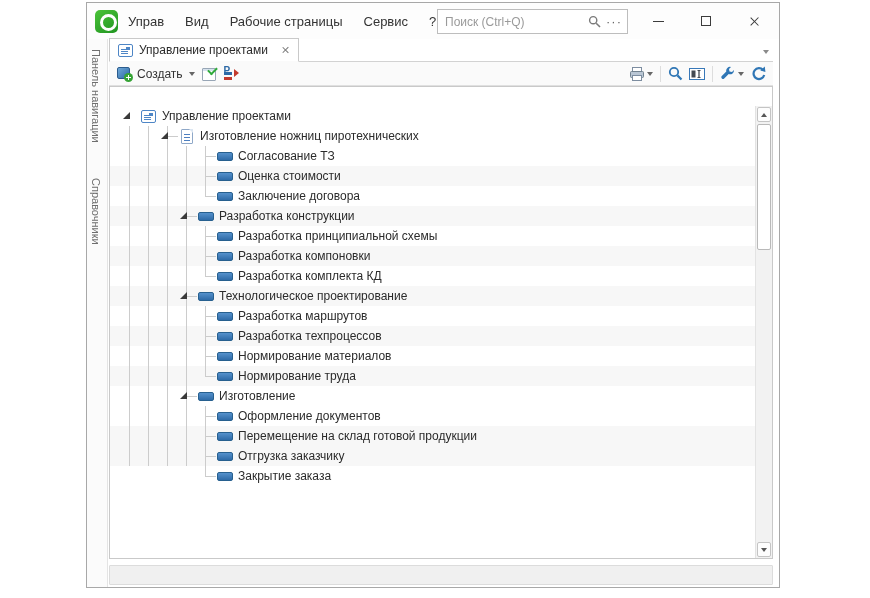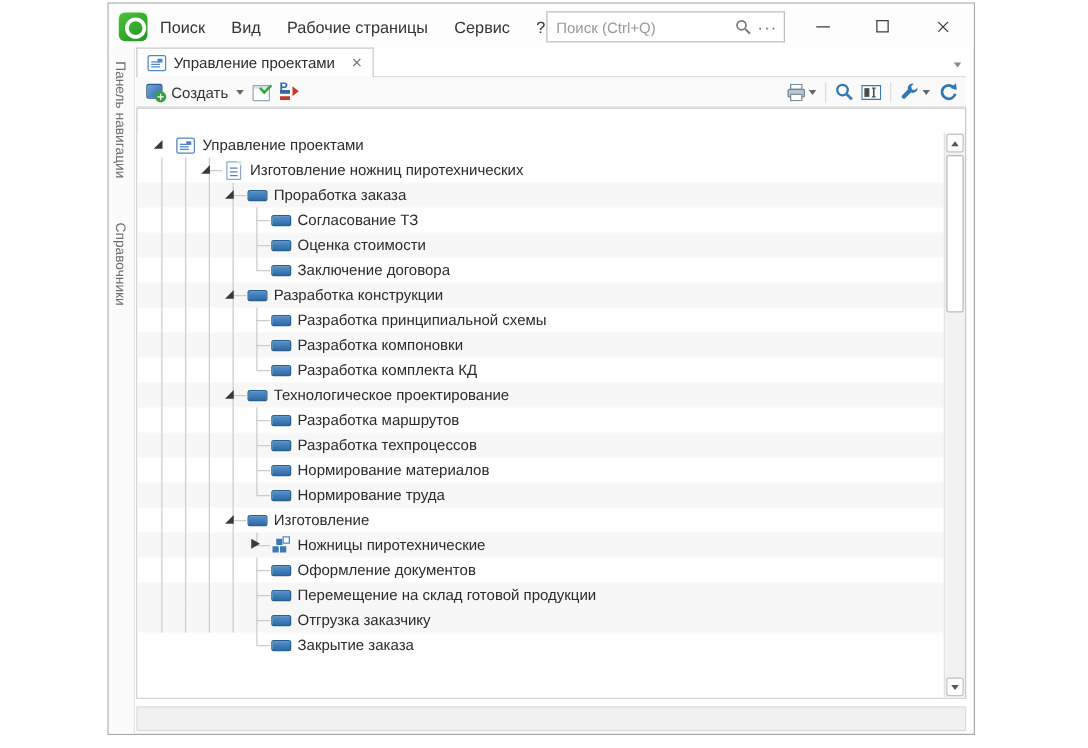--- a/index.html
+++ b/index.html
@@ -109,21 +109,21 @@
   .svgic{display:block;}
 </style>
 </head>
 <body>
 
 <div id="win">
 
   <div class="menubar">
     <div class="logo"></div>
     <div class="menus">
-      <span class="menu-item">Поиск</span>
+      <span class="menu-item">Управ</span>
       <span class="menu-item">Вид</span>
       <span class="menu-item">Рабочие страницы</span>
       <span class="menu-item">Сервис</span>
       <span class="menu-item">?</span>
       <span class="menu-item">Управ...</span>
     </div>
     <div class="searchbox">
       <input type="text" placeholder="Поиск (Ctrl+Q)" style="">
       <svg class="svgic" width="13" height="13" viewBox="0 0 13 13">
         <circle cx="5.2" cy="5.2" r="3.6" fill="none" stroke="#7a7a7a" stroke-width="1.4"></circle>
@@ -235,241 +235,211 @@
                 <i class="lv" style="top:0;height:10px"></i>
                 <i class="lh"></i>
                 <i class="lv" style="top:10px;height:10px"></i>
                 <i class="exp-open"></i>
               </span>
               <span class="tic">
                 <span class="ic-document"></span>
               </span>
               <span class="tlabel">Изготовление ножниц пиротехнических</span>
             </div>
+            <div class="trow">
+              <span class="cell gl-v"></span>
+              <span class="cell gl-v"></span>
+              <span class="cell gl-v"></span>
+              <span class="cell gl-v"></span>
+              <span class="cell">
+                <i class="lv" style="top:0;height:10px"></i>
+                <i class="lh"></i>
+                <i class="lv" style="top:10px;height:10px"></i>
+              </span>
+              <span class="tic">
+                <span class="ic-stage"></span>
+              </span>
+              <span class="tlabel">Согласование ТЗ</span>
+            </div>
+            <div class="trow alt">
+              <span class="cell gl-v"></span>
+              <span class="cell gl-v"></span>
+              <span class="cell gl-v"></span>
+              <span class="cell gl-v"></span>
+              <span class="cell">
+                <i class="lv" style="top:0;height:10px"></i>
+                <i class="lh"></i>
+                <i class="lv" style="top:10px;height:10px"></i>
+              </span>
+              <span class="tic">
+                <span class="ic-stage"></span>
+              </span>
+              <span class="tlabel">Оценка стоимости</span>
+            </div>
+            <div class="trow">
+              <span class="cell gl-v"></span>
+              <span class="cell gl-v"></span>
+              <span class="cell gl-v"></span>
+              <span class="cell gl-v"></span>
+              <span class="cell">
+                <i class="lv" style="top:0;height:10px"></i>
+                <i class="lh"></i>
+              </span>
+              <span class="tic">
+                <span class="ic-stage"></span>
+              </span>
+              <span class="tlabel">Заключение договора</span>
+            </div>
             <div class="trow alt">
               <span class="cell gl-v"></span>
               <span class="cell gl-v"></span>
               <span class="cell gl-v"></span>
               <span class="cell">
                 <i class="lv" style="top:0;height:10px"></i>
                 <i class="lh"></i>
                 <i class="lv" style="top:10px;height:10px"></i>
                 <i class="exp-open"></i>
               </span>
               <span class="tic">
                 <span class="ic-stage"></span>
               </span>
-              <span class="tlabel">Проработка заказа</span>
-            </div>
-            <div class="trow">
-              <span class="cell gl-v"></span>
-              <span class="cell gl-v"></span>
-              <span class="cell gl-v"></span>
-              <span class="cell gl-v"></span>
-              <span class="cell">
-                <i class="lv" style="top:0;height:10px"></i>
-                <i class="lh"></i>
-                <i class="lv" style="top:10px;height:10px"></i>
-              </span>
-              <span class="tic">
-                <span class="ic-stage"></span>
-              </span>
-              <span class="tlabel">Согласование ТЗ</span>
-            </div>
-            <div class="trow alt">
-              <span class="cell gl-v"></span>
-              <span class="cell gl-v"></span>
-              <span class="cell gl-v"></span>
-              <span class="cell gl-v"></span>
-              <span class="cell">
-                <i class="lv" style="top:0;height:10px"></i>
-                <i class="lh"></i>
-                <i class="lv" style="top:10px;height:10px"></i>
-              </span>
-              <span class="tic">
-                <span class="ic-stage"></span>
-              </span>
-              <span class="tlabel">Оценка стоимости</span>
-            </div>
-            <div class="trow">
-              <span class="cell gl-v"></span>
-              <span class="cell gl-v"></span>
-              <span class="cell gl-v"></span>
-              <span class="cell gl-v"></span>
-              <span class="cell">
-                <i class="lv" style="top:0;height:10px"></i>
-                <i class="lh"></i>
-              </span>
-              <span class="tic">
-                <span class="ic-stage"></span>
-              </span>
-              <span class="tlabel">Заключение договора</span>
+              <span class="tlabel">Разработка конструкции</span>
+            </div>
+            <div class="trow">
+              <span class="cell gl-v"></span>
+              <span class="cell gl-v"></span>
+              <span class="cell gl-v"></span>
+              <span class="cell gl-v"></span>
+              <span class="cell">
+                <i class="lv" style="top:0;height:10px"></i>
+                <i class="lh"></i>
+                <i class="lv" style="top:10px;height:10px"></i>
+              </span>
+              <span class="tic">
+                <span class="ic-stage"></span>
+              </span>
+              <span class="tlabel">Разработка принципиальной схемы</span>
+            </div>
+            <div class="trow alt">
+              <span class="cell gl-v"></span>
+              <span class="cell gl-v"></span>
+              <span class="cell gl-v"></span>
+              <span class="cell gl-v"></span>
+              <span class="cell">
+                <i class="lv" style="top:0;height:10px"></i>
+                <i class="lh"></i>
+                <i class="lv" style="top:10px;height:10px"></i>
+              </span>
+              <span class="tic">
+                <span class="ic-stage"></span>
+              </span>
+              <span class="tlabel">Разработка компоновки</span>
+            </div>
+            <div class="trow">
+              <span class="cell gl-v"></span>
+              <span class="cell gl-v"></span>
+              <span class="cell gl-v"></span>
+              <span class="cell gl-v"></span>
+              <span class="cell">
+                <i class="lv" style="top:0;height:10px"></i>
+                <i class="lh"></i>
+              </span>
+              <span class="tic">
+                <span class="ic-stage"></span>
+              </span>
+              <span class="tlabel">Разработка комплекта КД</span>
             </div>
             <div class="trow alt">
               <span class="cell gl-v"></span>
               <span class="cell gl-v"></span>
               <span class="cell gl-v"></span>
               <span class="cell">
                 <i class="lv" style="top:0;height:10px"></i>
                 <i class="lh"></i>
                 <i class="lv" style="top:10px;height:10px"></i>
                 <i class="exp-open"></i>
               </span>
               <span class="tic">
                 <span class="ic-stage"></span>
               </span>
-              <span class="tlabel">Разработка конструкции</span>
-            </div>
-            <div class="trow">
-              <span class="cell gl-v"></span>
-              <span class="cell gl-v"></span>
-              <span class="cell gl-v"></span>
-              <span class="cell gl-v"></span>
-              <span class="cell">
-                <i class="lv" style="top:0;height:10px"></i>
-                <i class="lh"></i>
-                <i class="lv" style="top:10px;height:10px"></i>
-              </span>
-              <span class="tic">
-                <span class="ic-stage"></span>
-              </span>
-              <span class="tlabel">Разработка принципиальной схемы</span>
-            </div>
-            <div class="trow alt">
-              <span class="cell gl-v"></span>
-              <span class="cell gl-v"></span>
-              <span class="cell gl-v"></span>
-              <span class="cell gl-v"></span>
-              <span class="cell">
-                <i class="lv" style="top:0;height:10px"></i>
-                <i class="lh"></i>
-                <i class="lv" style="top:10px;height:10px"></i>
-              </span>
-              <span class="tic">
-                <span class="ic-stage"></span>
-              </span>
-              <span class="tlabel">Разработка компоновки</span>
-            </div>
-            <div class="trow">
-              <span class="cell gl-v"></span>
-              <span class="cell gl-v"></span>
-              <span class="cell gl-v"></span>
-              <span class="cell gl-v"></span>
-              <span class="cell">
-                <i class="lv" style="top:0;height:10px"></i>
-                <i class="lh"></i>
-              </span>
-              <span class="tic">
-                <span class="ic-stage"></span>
-              </span>
-              <span class="tlabel">Разработка комплекта КД</span>
-            </div>
-            <div class="trow alt">
+              <span class="tlabel">Технологическое проектирование</span>
+            </div>
+            <div class="trow">
+              <span class="cell gl-v"></span>
+              <span class="cell gl-v"></span>
+              <span class="cell gl-v"></span>
+              <span class="cell gl-v"></span>
+              <span class="cell">
+                <i class="lv" style="top:0;height:10px"></i>
+                <i class="lh"></i>
+                <i class="lv" style="top:10px;height:10px"></i>
+              </span>
+              <span class="tic">
+                <span class="ic-stage"></span>
+              </span>
+              <span class="tlabel">Разработка маршрутов</span>
+            </div>
+            <div class="trow alt">
+              <span class="cell gl-v"></span>
+              <span class="cell gl-v"></span>
+              <span class="cell gl-v"></span>
+              <span class="cell gl-v"></span>
+              <span class="cell">
+                <i class="lv" style="top:0;height:10px"></i>
+                <i class="lh"></i>
+                <i class="lv" style="top:10px;height:10px"></i>
+              </span>
+              <span class="tic">
+                <span class="ic-stage"></span>
+              </span>
+              <span class="tlabel">Разработка техпроцессов</span>
+            </div>
+            <div class="trow">
+              <span class="cell gl-v"></span>
+              <span class="cell gl-v"></span>
+              <span class="cell gl-v"></span>
+              <span class="cell gl-v"></span>
+              <span class="cell">
+                <i class="lv" style="top:0;height:10px"></i>
+                <i class="lh"></i>
+                <i class="lv" style="top:10px;height:10px"></i>
+              </span>
+              <span class="tic">
+                <span class="ic-stage"></span>
+              </span>
+              <span class="tlabel">Нормирование материалов</span>
+            </div>
+            <div class="trow alt">
+              <span class="cell gl-v"></span>
+              <span class="cell gl-v"></span>
+              <span class="cell gl-v"></span>
+              <span class="cell gl-v"></span>
+              <span class="cell">
+                <i class="lv" style="top:0;height:10px"></i>
+                <i class="lh"></i>
+              </span>
+              <span class="tic">
+                <span class="ic-stage"></span>
+              </span>
+              <span class="tlabel">Нормирование труда</span>
+            </div>
+            <div class="trow">
               <span class="cell gl-v"></span>
               <span class="cell gl-v"></span>
               <span class="cell gl-v"></span>
               <span class="cell">
                 <i class="lv" style="top:0;height:10px"></i>
                 <i class="lh"></i>
                 <i class="lv" style="top:10px;height:10px"></i>
                 <i class="exp-open"></i>
               </span>
               <span class="tic">
                 <span class="ic-stage"></span>
               </span>
-              <span class="tlabel">Технологическое проектирование</span>
-            </div>
-            <div class="trow">
-              <span class="cell gl-v"></span>
-              <span class="cell gl-v"></span>
-              <span class="cell gl-v"></span>
-              <span class="cell gl-v"></span>
-              <span class="cell">
-                <i class="lv" style="top:0;height:10px"></i>
-                <i class="lh"></i>
-                <i class="lv" style="top:10px;height:10px"></i>
-              </span>
-              <span class="tic">
-                <span class="ic-stage"></span>
-              </span>
-              <span class="tlabel">Разработка маршрутов</span>
-            </div>
-            <div class="trow alt">
-              <span class="cell gl-v"></span>
-              <span class="cell gl-v"></span>
-              <span class="cell gl-v"></span>
-              <span class="cell gl-v"></span>
-              <span class="cell">
-                <i class="lv" style="top:0;height:10px"></i>
-                <i class="lh"></i>
-                <i class="lv" style="top:10px;height:10px"></i>
-              </span>
-              <span class="tic">
-                <span class="ic-stage"></span>
-              </span>
-              <span class="tlabel">Разработка техпроцессов</span>
-            </div>
-            <div class="trow">
-              <span class="cell gl-v"></span>
-              <span class="cell gl-v"></span>
-              <span class="cell gl-v"></span>
-              <span class="cell gl-v"></span>
-              <span class="cell">
-                <i class="lv" style="top:0;height:10px"></i>
-                <i class="lh"></i>
-                <i class="lv" style="top:10px;height:10px"></i>
-              </span>
-              <span class="tic">
-                <span class="ic-stage"></span>
-              </span>
-              <span class="tlabel">Нормирование материалов</span>
-            </div>
-            <div class="trow alt">
-              <span class="cell gl-v"></span>
-              <span class="cell gl-v"></span>
-              <span class="cell gl-v"></span>
-              <span class="cell gl-v"></span>
-              <span class="cell">
-                <i class="lv" style="top:0;height:10px"></i>
-                <i class="lh"></i>
-              </span>
-              <span class="tic">
-                <span class="ic-stage"></span>
-              </span>
-              <span class="tlabel">Нормирование труда</span>
-            </div>
-            <div class="trow">
-              <span class="cell gl-v"></span>
-              <span class="cell gl-v"></span>
-              <span class="cell gl-v"></span>
-              <span class="cell">
-                <i class="lv" style="top:0;height:10px"></i>
-                <i class="lh"></i>
-                <i class="lv" style="top:10px;height:10px"></i>
-                <i class="exp-open"></i>
-              </span>
-              <span class="tic">
-                <span class="ic-stage"></span>
-              </span>
               <span class="tlabel">Изготовление</span>
-            </div>
-            <div class="trow alt">
-              <span class="cell gl-v"></span>
-              <span class="cell gl-v"></span>
-              <span class="cell gl-v"></span>
-              <span class="cell gl-v"></span>
-              <span class="cell">
-                <i class="lv" style="top:0;height:10px"></i>
-                <i class="lh"></i>
-                <i class="exp-closed"></i>
-              </span>
-              <span class="tic">
-                <span class="ic-assembly"></span>
-              </span>
-              <span class="tlabel">Ножницы пиротехнические</span>
             </div>
             <div class="trow">
               <span class="cell gl-v"></span>
               <span class="cell gl-v"></span>
               <span class="cell gl-v"></span>
               <span class="cell gl-v"></span>
               <span class="cell">
                 <i class="lv" style="top:0;height:10px"></i>
                 <i class="lh"></i>
                 <i class="lv" style="top:10px;height:10px"></i>

